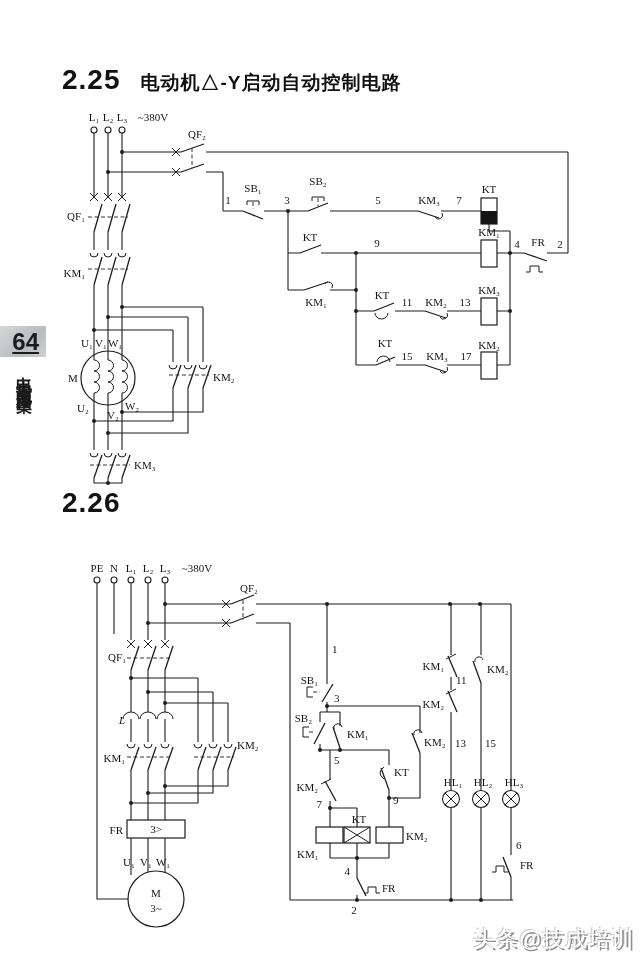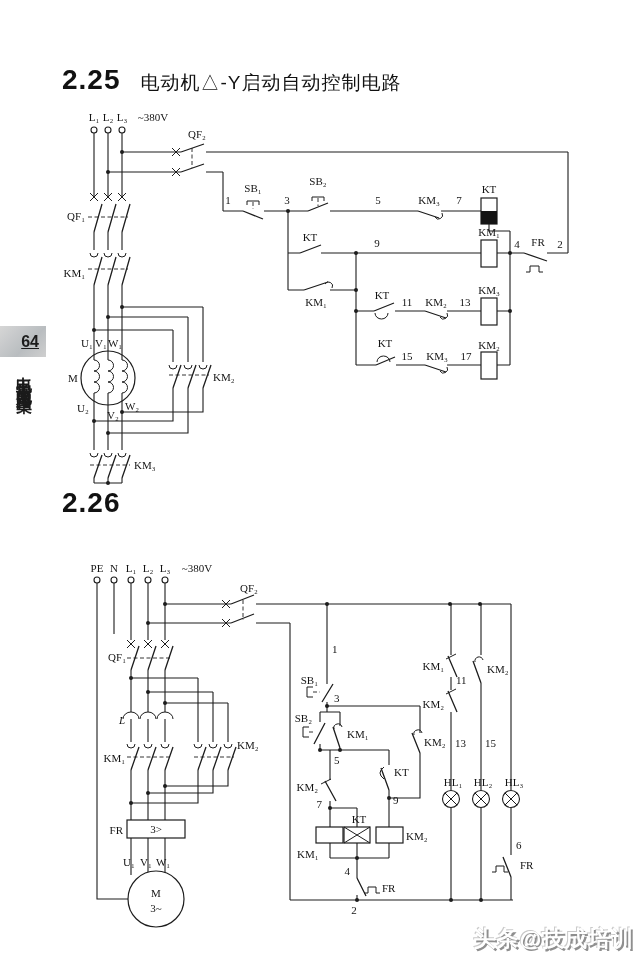--- a/index.html
+++ b/index.html
@@ -1,37 +1,37 @@
 <!DOCTYPE html>
 <html><head>
 <meta charset="utf-8">
 <style>
   html,body{margin:0;padding:0;background:#fff;}
   .page{position:relative;width:640px;height:967px;background:#fff;overflow:hidden;
         font-family:"Liberation Sans", sans-serif;color:#111;}
   .side-tab{position:absolute;left:0;top:326px;width:46px;height:31px;
         background:linear-gradient(135deg,#d6d6d6,#b9bdc0 60%,#cfcfcf);
         display:flex;align-items:center;justify-content:flex-end;padding-right:7px;box-sizing:border-box;
-        font-size:16px;font-weight:bold;color:#1c1c1c;text-decoration:underline;}
+        font-size:24px;font-weight:bold;color:#1c1c1c;text-decoration:underline;}
   .side-vert{position:absolute;left:13px;top:364px;writing-mode:vertical-rl;text-orientation:upright;
         font-size:16px;font-weight:600;letter-spacing:3px;color:#1b1b1b;}
   .sec{position:absolute;left:62px;display:flex;align-items:baseline;gap:20px;justify-content:space-between;}
   .sec1{top:64px;} .sec2{top:487px;}
   .secnum{font-size:28px;font-weight:bold;letter-spacing:1px;}
-  .sectitle{font-size:19px;font-weight:normal;letter-spacing:1px;}
+  .sectitle{font-size:19px;font-weight:bold;letter-spacing:1px;}
   svg.diagram{position:absolute;left:0;top:0;width:640px;height:967px;}
   svg.diagram text{font-family:"Liberation Serif","DejaVu Serif",serif;font-size:11px;fill:#141414;}
   .wire{stroke:#1d1d1d;stroke-width:1.1;fill:none;}
   .blade{stroke:#1d1d1d;stroke-width:1.3;fill:none;}
   .thin{stroke:#1d1d1d;stroke-width:1;fill:none;}
   .dash{stroke:#1d1d1d;stroke-width:0.9;fill:none;stroke-dasharray:4 2.5;}
   .whitebox{fill:#fff;stroke:#1d1d1d;stroke-width:1.2;}
   .dot{fill:#1d1d1d;}
   .term{fill:#fff;stroke:#1d1d1d;stroke-width:1.1;}
-  .watermark{position:absolute;right:6px;top:924px;font-size:22px;font-weight:bold;
+  .watermark{position:absolute;right:6px;top:924px;font-size:22px;font-weight:normal;
         color:#ffffff;text-shadow:2px 2px 0 #8f8f8f,-1px -1px 0 #c9c9c9;letter-spacing:1px;}
 </style>
 </head>
 <body>
 
 <div class="page">
 
   <div class="side-tab">
     <span>64</span>
   </div>

